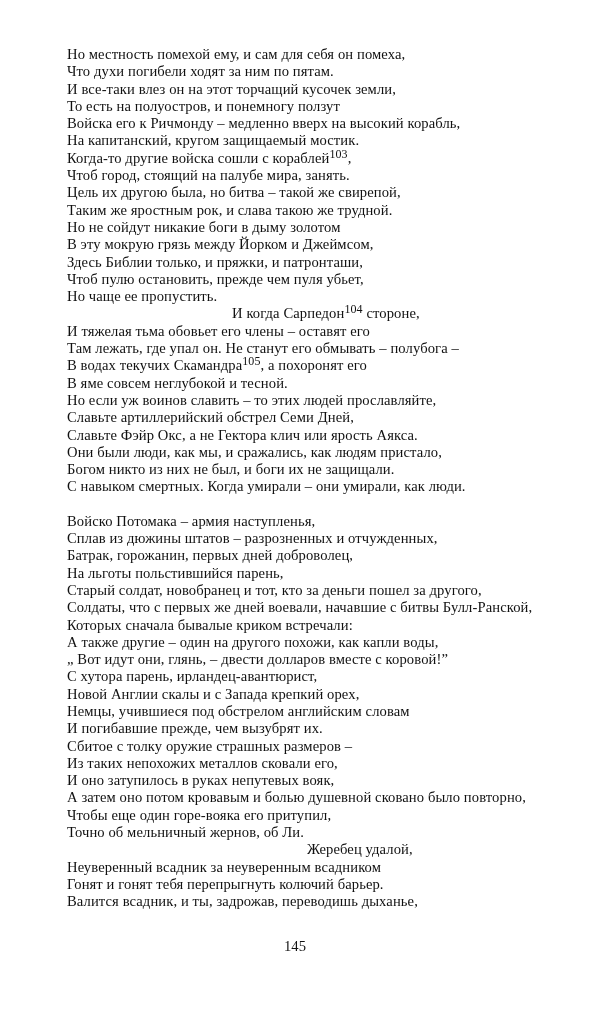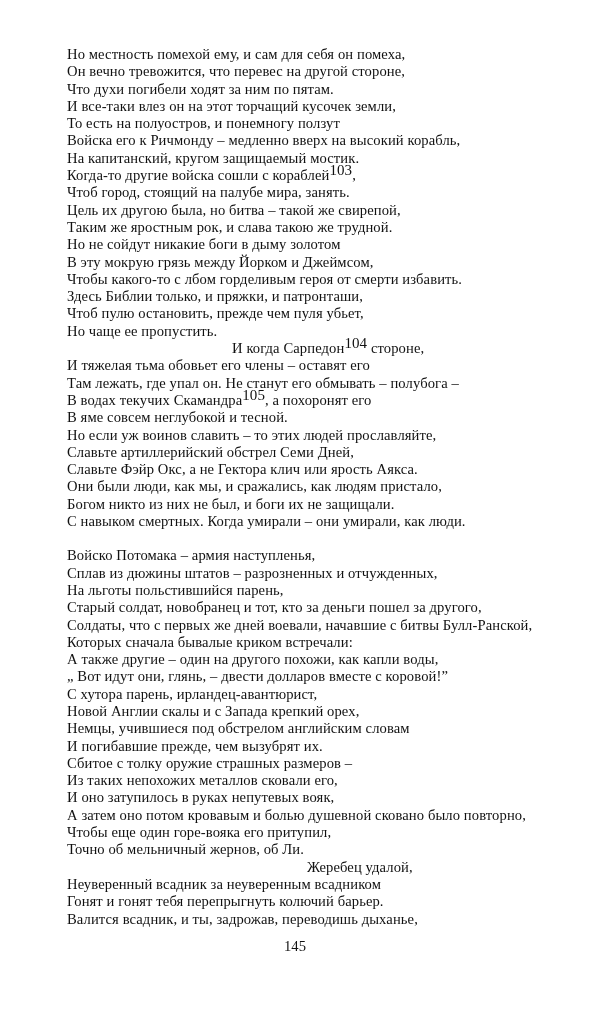--- a/index.html
+++ b/index.html
@@ -29,21 +29,21 @@
       font-size: 14.6px;
       line-height: 17.3px;
       height: 17.3px;
       white-space: nowrap;
       letter-spacing: 0.1px;
     }
     .indent {
       display: inline-block;
     }
     sup {
-      font-size: 15px;
+      font-size: 12px;
       line-height: 0;
       vertical-align: 5px;
       margin-top: 36px;
     }
     .stanza-gap {
       height: 17px;
     }
     .page-number {
       position: absolute;
       top: 938px;
@@ -57,52 +57,51 @@
       position: relative;
       left: -3px;
     }
   </style>
 </head>
 <body>
 
 <div class="page">
   <div class="stanza" id="stanza-0">
       <div class="line"><span>Но местность помехой ему, и сам для себя он помеха,</span></div>
-      <div class="line"><span>Он вечно тревожится, что перевес на другой стороне,</span></div>
       <div class="line"><span>Что духи погибели ходят за ним по пятам.</span></div>
       <div class="line"><span>И все-таки влез он на этот торчащий кусочек земли,</span></div>
       <div class="line"><span>То есть на полуостров, и понемногу ползут</span></div>
       <div class="line"><span>Войска его к Ричмонду – медленно вверх на высокий корабль,</span></div>
       <div class="line"><span>На капитанский, кругом защищаемый мостик.</span></div>
       <div class="line"><span>Когда-то другие войска сошли с кораблей</span><sup>103</sup><span>,</span></div>
       <div class="line"><span>Чтоб город, стоящий на палубе мира, занять.</span></div>
       <div class="line"><span>Цель их другою была, но битва – такой же свирепой,</span></div>
       <div class="line"><span>Таким же яростным рок, и слава такою же трудной.</span></div>
       <div class="line"><span>Но не сойдут никакие боги в дыму золотом</span></div>
       <div class="line"><span>В эту мокрую грязь между Йорком и Джеймсом,</span></div>
-      <div class="line"><span>Чтобы какого-то с лбом  горделивым героя от смерти избавить.</span></div>
       <div class="line"><span>Здесь Библии только, и пряжки, и патронташи,</span></div>
       <div class="line"><span>Чтоб пулю остановить, прежде  чем пуля убьет,</span></div>
       <div class="line"><span>Но чаще ее пропустить.</span></div>
       <div class="line"><span class="indent" style="width: 165px;"></span><span>И когда Сарпедон</span><sup>104</sup><span> стороне,</span></div>
       <div class="line"><span>И тяжелая тьма обовьет  его члены – оставят его</span></div>
       <div class="line"><span>Там лежать, где упал он.  Не станут его обмывать – полубога –</span></div>
       <div class="line"><span>В водах текучих Скамандра</span><sup>105</sup><span>, а похоронят его</span></div>
       <div class="line"><span>В яме совсем неглубокой и тесной.</span></div>
       <div class="line"><span>Но если уж воинов славить – то этих людей прославляйте,</span></div>
       <div class="line"><span>Славьте артиллерийский обстрел Семи Дней,</span></div>
       <div class="line"><span>Славьте Фэйр Окс, а не Гектора клич или ярость Аякса.</span></div>
       <div class="line"><span>Они были люди, как мы, и сражались, как людям пристало,</span></div>
       <div class="line"><span>Богом никто из них не был, и боги их не защищали.</span></div>
       <div class="line"><span>С навыком смертных.  Когда умирали – они умирали, как люди.</span></div>
     </div>
   <div class="stanza-gap"></div>
   <div class="stanza" id="stanza-1">
       <div class="line"><span>Войско Потомака – армия наступленья,</span></div>
       <div class="line"><span>Сплав из дюжины штатов – разрозненных и отчужденных,</span></div>
+      <div class="line"><span>Батрак, горожанин, первых дней доброволец,</span></div>
       <div class="line"><span>На льготы польстившийся парень,</span></div>
       <div class="line"><span>Старый солдат, новобранец и тот, кто за деньги пошел за другого,</span></div>
       <div class="line"><span>Солдаты, что с первых же дней воевали, начавшие с битвы Булл-Ранской,</span></div>
       <div class="line"><span>Которых сначала бывалые криком встречали:</span></div>
       <div class="line"><span>А также другие – один на другого похожи, как капли воды,</span></div>
       <div class="line"><span>„ Вот идут они, глянь, – двести долларов вместе с коровой!”</span></div>
       <div class="line"><span>С хутора парень, ирландец-авантюрист,</span></div>
       <div class="line"><span>Новой Англии скалы и с Запада крепкий орех,</span></div>
       <div class="line"><span>Немцы, учившиеся под обстрелом английским словам</span></div>
       <div class="line"><span>И погибавшие прежде, чем вызубрят их.</span></div>

